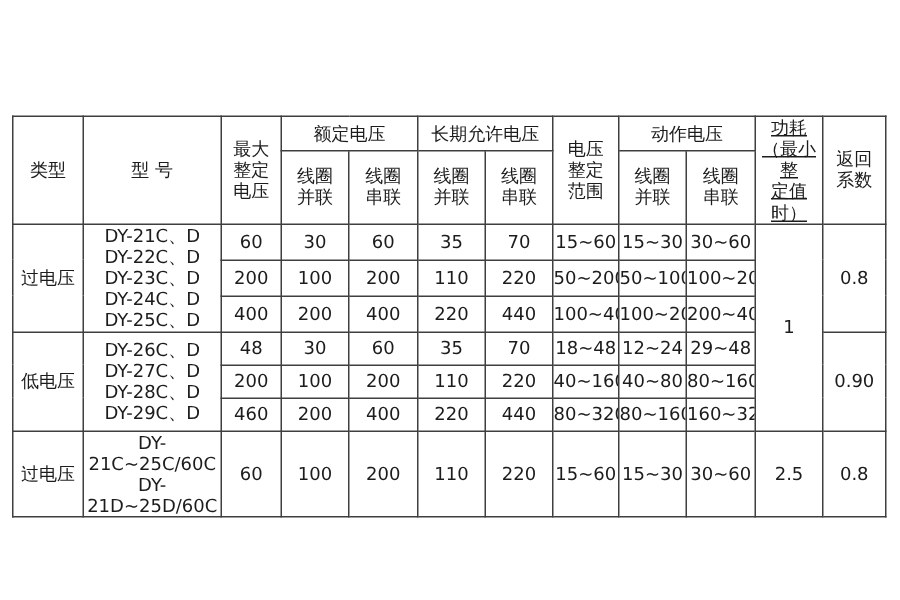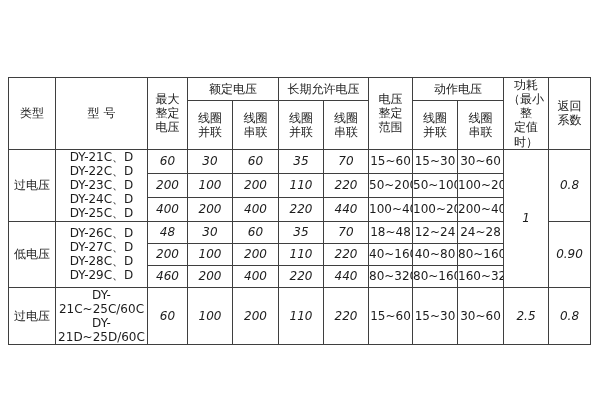--- a/index.html
+++ b/index.html
@@ -30,33 +30,34 @@
     text-align: center;
     vertical-align: middle;
     color: #1c1c1c;
     font-weight: normal;
     font-size: 12px;
     line-height: 1.18;
     white-space: pre-line;
     overflow: hidden;
   }
   tr.group-row { height: 21px; }
-  tr.sub-row   { height: 45px; }
+  tr.sub-row   { height: 45px; font-family: Liberation Mono, monospace; }
   tr.data-row  { height: 22px; }
   tr.last-row  { height: 41px; }
   td.model {
     font-size: 11.5px;
     line-height: 13.4px;
     letter-spacing: 0px;
   }
   td.power-hdr {
     font-size: 11px;
     line-height: 1.3;
-  }
-  td.num { font-size: 12px; font-style: italic; }
+    text-decoration: underline;
+  }
+  td.num { font-size: 12px; }
   td.range { font-size: 11.5px; }
 </style>
 </head>
 <body>
 
 <div class="page">
   <table class="spec">
     <colgroup>
       <col style="width:47px">
       <col style="width:92px">
@@ -151,21 +152,21 @@
 DY-27C、D
 DY-28C、D
 DY-29C、D</td>
       <td class="num">48</td>
       <td class="num">30</td>
       <td class="num">60</td>
       <td class="num">35</td>
       <td class="num">70</td>
       <td class="range">18~48</td>
       <td class="range">12~24</td>
-      <td class="range">24~28</td>
+      <td class="range">29~48</td>
       <td rowspan="3" class="num">0.90</td>
     </tr>
     <tr class="data-row">
       <td class="num">200</td>
       <td class="num">100</td>
       <td class="num">200</td>
       <td class="num">110</td>
       <td class="num">220</td>
       <td class="range">40~160</td>
       <td class="range">40~80</td>

